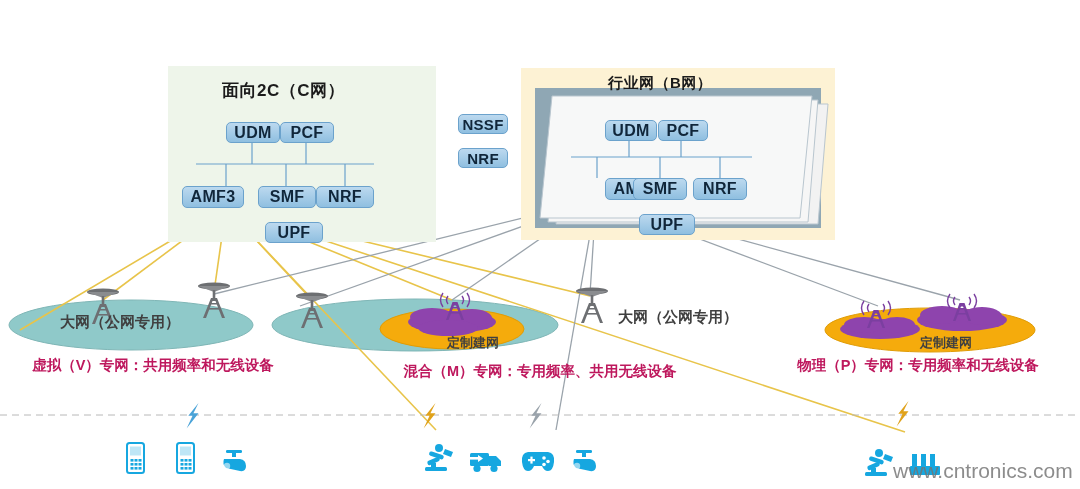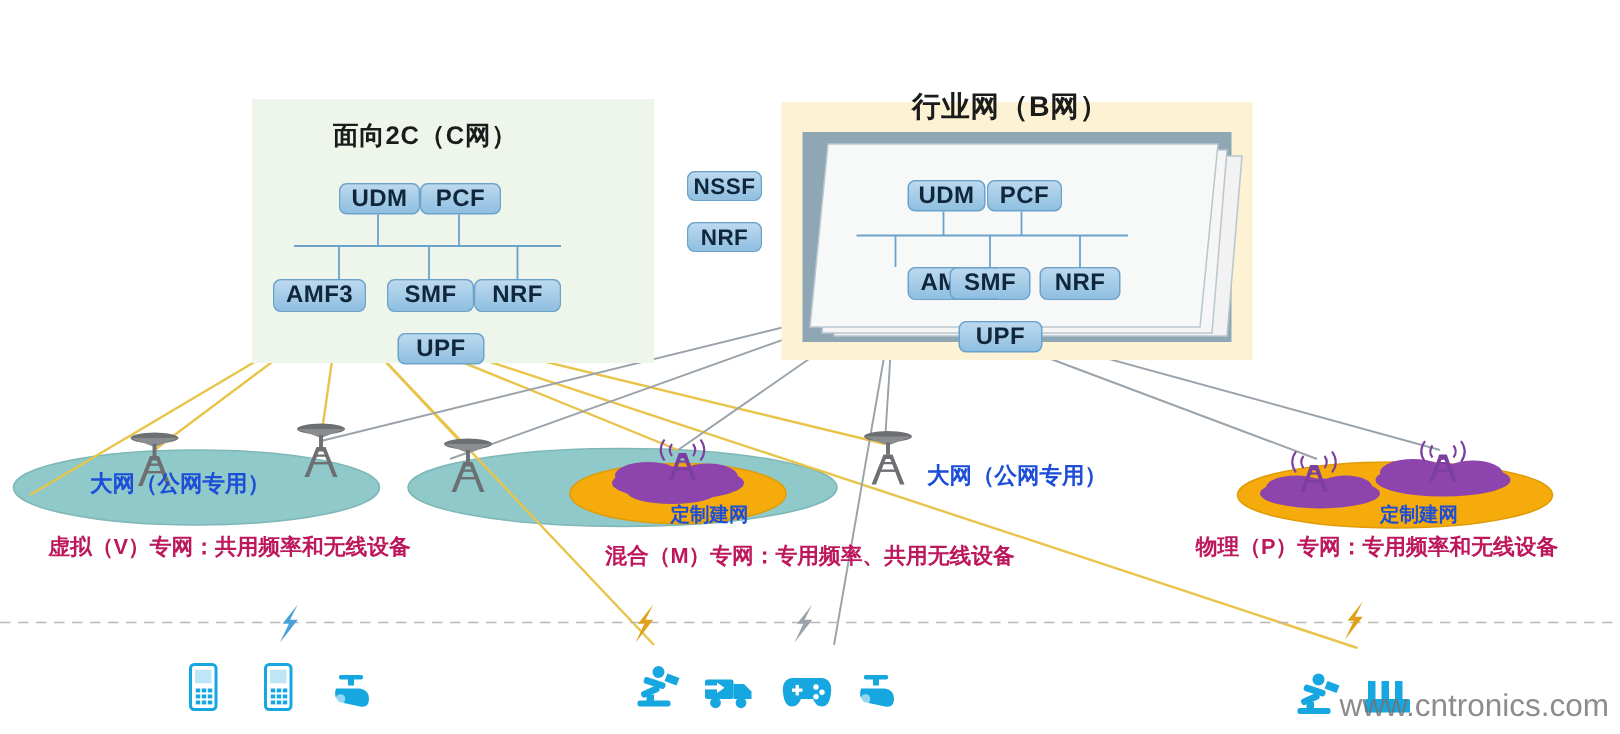--- a/index.html
+++ b/index.html
@@ -17,21 +17,21 @@
   
   .panel{position:absolute;z-index:3;}
   #panel-c{left:168px;top:66px;width:268px;height:176px;background:#eef5ea;}
   #panel-b{left:521px;top:68px;width:314px;height:172px;background:#fdf2d4;}
   #panel-b-inner{position:absolute;left:535px;top:88px;width:286px;height:140px;
                  background:#8fa7b4;z-index:3;}
 
   .panel-title{position:absolute;z-index:5;font-weight:bold;color:#1b1b1b;
                white-space:nowrap;letter-spacing:.5px;}
   #title-c{left:222px;top:79px;font-size:17px;}
-  #title-b{left:608px;top:58px;font-size:19px;}
+  #title-b{left:608px;top:74px;font-size:15px;}
 
   
   .nf{position:absolute;z-index:5;box-sizing:border-box;
       background:linear-gradient(#bcd9ef,#8fbfe0);
       border:1px solid #6ba2cc;border-radius:5px;
       color:#10263a;font-weight:bold;font-size:16px;
       display:flex;align-items:center;justify-content:center;
       letter-spacing:.3px;}
   .nf.sm{font-size:15px;}
 
@@ -49,21 +49,21 @@
 
   
   #b-udm{left:605px;top:120px;width:52px;height:21px;}
   #b-pcf{left:658px;top:120px;width:50px;height:21px;}
   #b-amf{left:566px;top:178px;width:62px;height:22px;margin-left:39px;}
   #b-smf{left:633px;top:178px;width:54px;height:22px;}
   #b-nrf{left:693px;top:178px;width:54px;height:22px;}
   #b-upf{left:639px;top:214px;width:56px;height:21px;}
 
   
-  .zone-label{position:absolute;z-index:7;font-weight:bold;color:#1d4ed8;
+  .zone-label{position:absolute;z-index:7;font-weight:bold;color:#404040;
               white-space:nowrap;}
   #lab-big1{left:60px;top:313px;font-size:15px;}
   #lab-big2{left:618px;top:308px;font-size:15px;}
   #lab-cust1{left:447px;top:334px;font-size:13px;}
   #lab-cust2{left:920px;top:334px;font-size:13px;}
 
   
   .caption{position:absolute;z-index:7;font-weight:bold;color:#be185d;
            text-align:center;font-size:14.5px;line-height:19px;}
   #cap-v{left:8px;top:356px;width:290px;}

